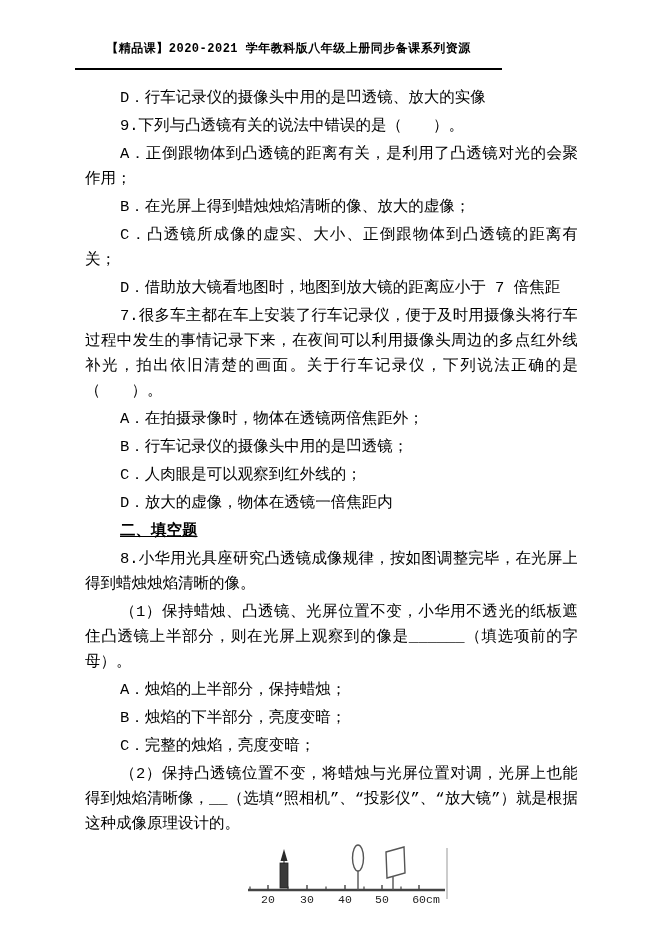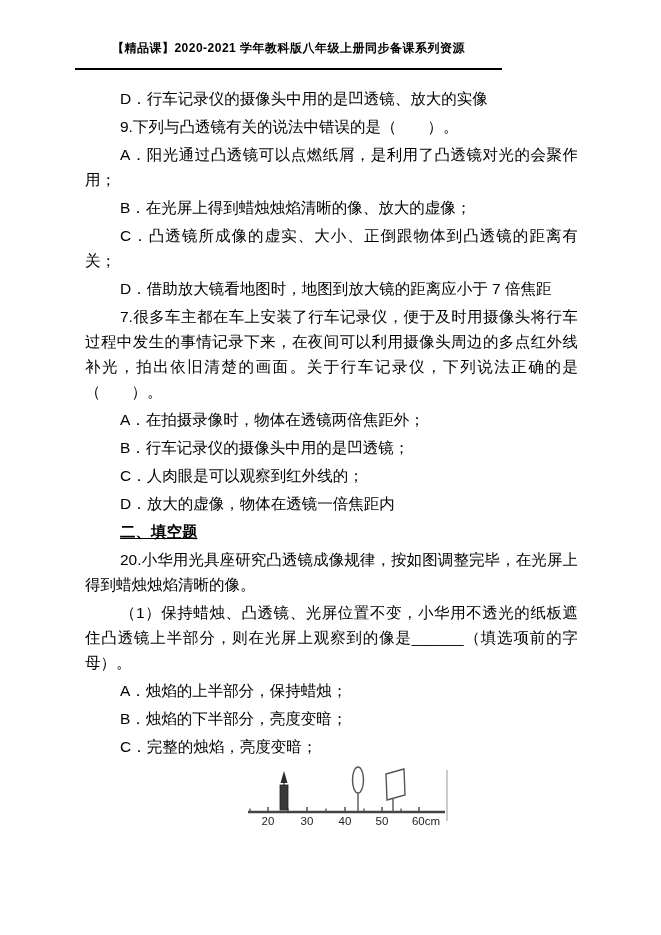--- a/index.html
+++ b/index.html
@@ -1,21 +1,21 @@
 <!DOCTYPE html>
 <html><head>
 <meta charset="utf-8">
 <style>
   html,body { margin:0; padding:0; background:#fff; }
   .page {
     position:relative;
     width:577px; height:935px;
     background:#ffffff;
     overflow:hidden;
-    font-family:Liberation Sans, sans-serif;
+    font-family:Liberation Mono, monospace;
     color:#000;
   }
   .header {
     position:absolute;
     top:40px; left:75px; right:75px;
     text-align:center;
     font-size:12px;
     font-weight:bold;
     letter-spacing:0.5px;
     padding-bottom:11px;
@@ -42,40 +42,41 @@
 
   <div class="header">
     <span>【精品课】2020-2021 学年教科版八年级上册同步备课系列资源</span>
   </div>
 
   <div class="content">
 
     <p>D．行车记录仪的摄像头中用的是凹透镜、放大的实像</p>
 
     <p>9.下列与凸透镜有关的说法中错误的是（　　）。</p>
-    <p>A．阳光通过凸透镜可以点燃纸屑，是利用了凸透镜对光的会聚作用；</p>
+    <p>A．正倒跟物体到凸透镜的距离有关，是利用了凸透镜对光的会聚作用；</p>
     <p>B．在光屏上得到蜡烛烛焰清晰的像、放大的虚像；</p>
     <p>C．凸透镜所成像的虚实、大小、正倒跟物体到凸透镜的距离有关；</p>
     <p>D．借助放大镜看地图时，地图到放大镜的距离应小于 7 倍焦距</p>
 
     <p>7.很多车主都在车上安装了行车记录仪，便于及时用摄像头将行车过程中发生的事情记录下来，在夜间可以利用摄像头周边的多点红外线补光，拍出依旧清楚的画面。关于行车记录仪，下列说法正确的是（　　）。</p>
     <p>A．在拍摄录像时，物体在透镜两倍焦距外；</p>
     <p>B．行车记录仪的摄像头中用的是凹透镜；</p>
     <p>C．人肉眼是可以观察到红外线的；</p>
     <p>D．放大的虚像，物体在透镜一倍焦距内</p>
 
     <p class="section-title">
       <span>二、填空题</span>
     </p>
 
-    <p>20.小华用光具座研究凸透镜成像规律，按如图调整完毕，在光屏上得到蜡烛烛焰清晰的像。</p>
+    <p>8.小华用光具座研究凸透镜成像规律，按如图调整完毕，在光屏上得到蜡烛烛焰清晰的像。</p>
     <p>（1）保持蜡烛、凸透镜、光屏位置不变，小华用不透光的纸板遮住凸透镜上半部分，则在光屏上观察到的像是______（填选项前的字母）。</p>
     <p>A．烛焰的上半部分，保持蜡烛；</p>
     <p>B．烛焰的下半部分，亮度变暗；</p>
     <p>C．完整的烛焰，亮度变暗；</p>
+    <p>（2）保持凸透镜位置不变，将蜡烛与光屏位置对调，光屏上也能得到烛焰清晰像，__（选填“照相机”、“投影仪”、“放大镜”）就是根据这种成像原理设计的。</p>
 
     <div class="figure-wrap">
       <svg width="215" height="64" viewBox="0 0 215 64" xmlns="http://www.w3.org/2000/svg">
 
         <g>
           <line x1="8" y1="47" x2="205" y2="47" stroke="#444" stroke-width="2.5"></line>
 
           <line x1="10" y1="47" x2="10" y2="43.5" stroke="#444" stroke-width="1.2"></line>
           <line x1="48" y1="47" x2="48" y2="43.5" stroke="#444" stroke-width="1.2"></line>
           <line x1="86" y1="47" x2="86" y2="43.5" stroke="#444" stroke-width="1.2"></line>

